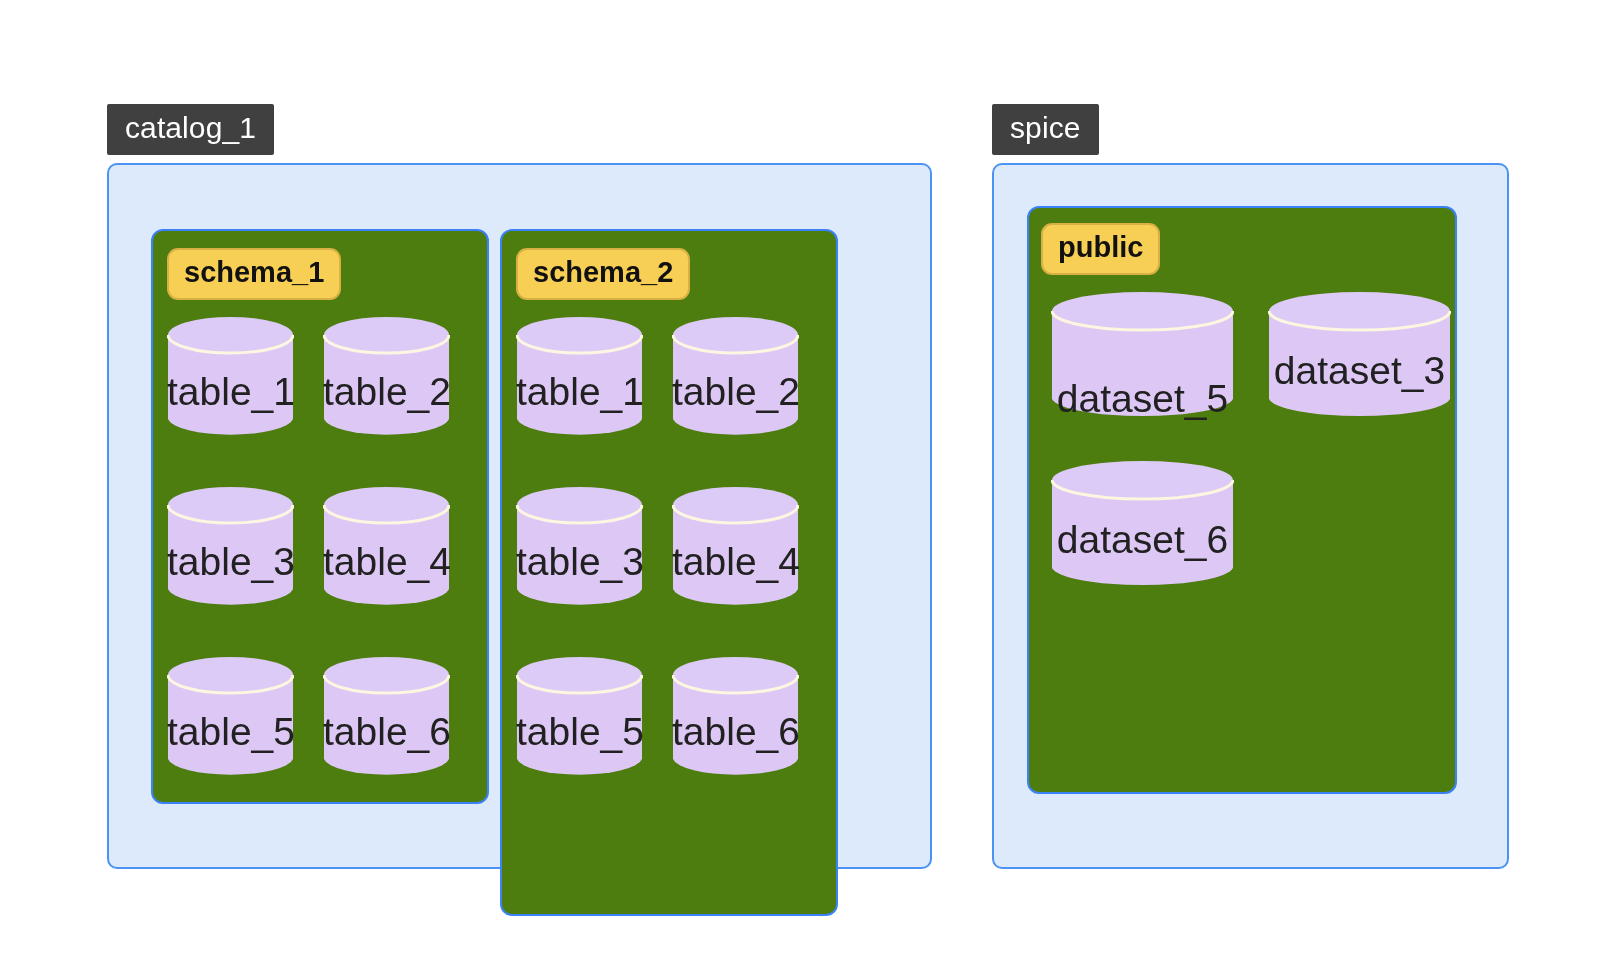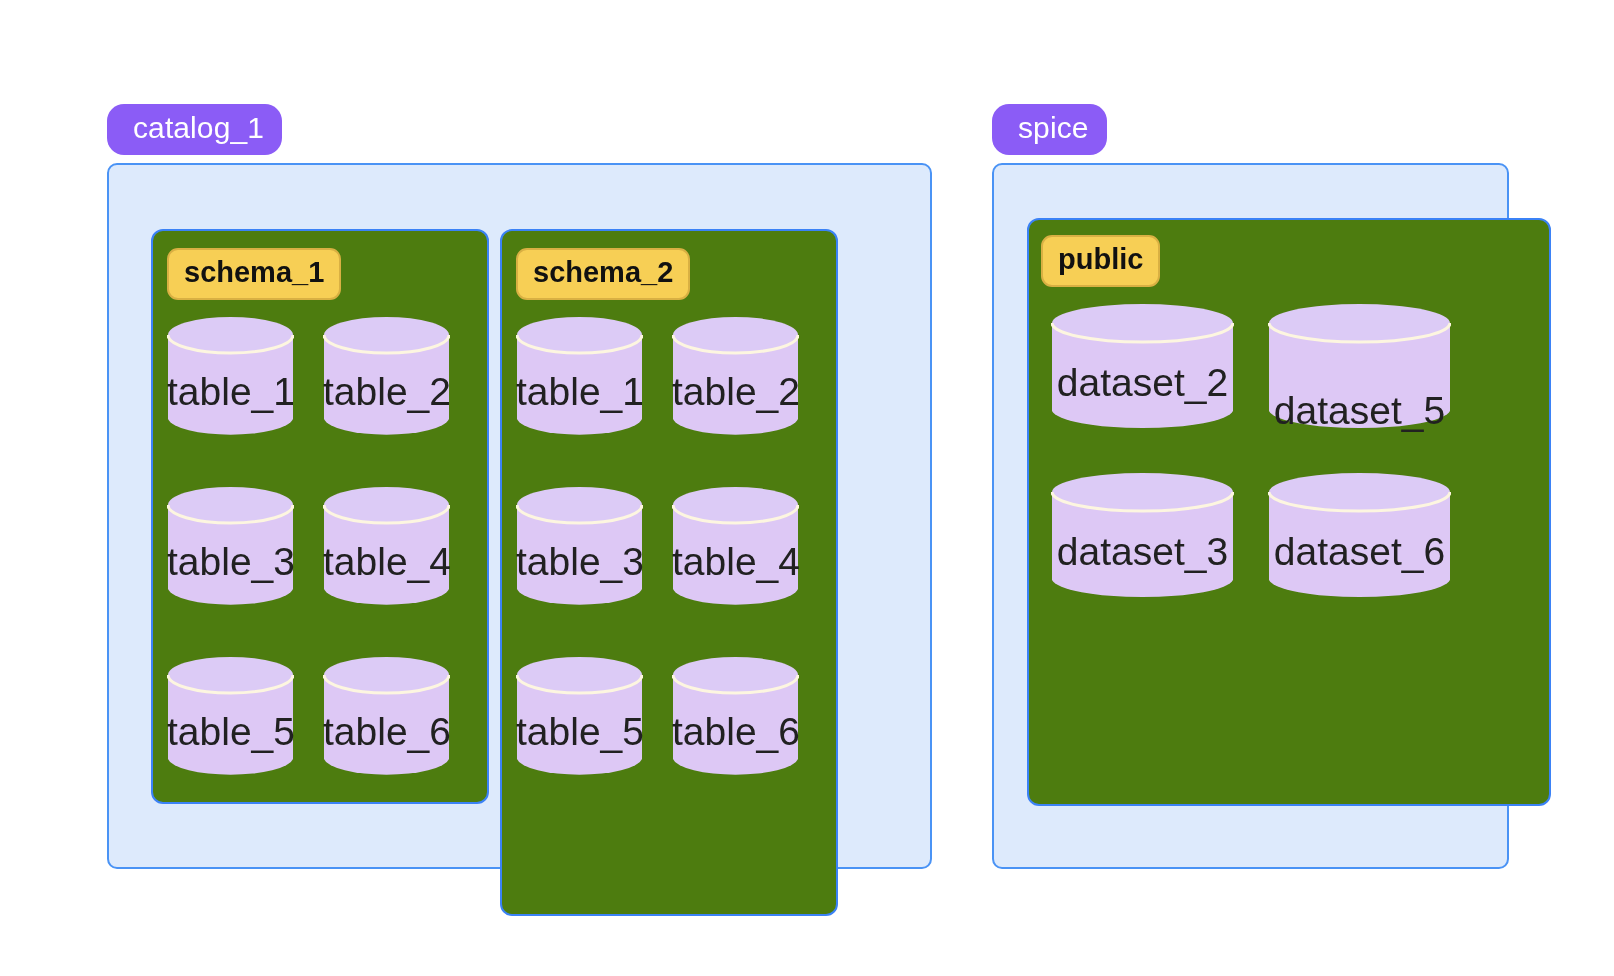--- a/index.html
+++ b/index.html
@@ -24,26 +24,26 @@
   }
 
   
   .group {
     position: absolute;
   }
   .group-tag {
     position: absolute;
     top: 0;
     left: 0;
-    background: #8b5cf6;
+    background: #404040;
     color: #ffffff;
-    border-radius: 17px;
+    border-radius: 2px;
     font-size: 30px;
     line-height: 1;
-    padding: 9px 18px 12px 26px;
+    padding: 9px 18px 12px 18px;
     white-space: nowrap;
     box-sizing: border-box;
     letter-spacing: 0.1px;
   }
   .group-body {
     position: absolute;
     left: 0;
     background: #ddeafc;
     border: 2px solid #4a93f5;
     border-radius: 10px;
@@ -240,62 +240,54 @@
 
     </div>
   </div>
 
   <div class="group" style="left:992px; top:104px; width:517px; height:765px;">
 
     <div class="group-tag">spice</div>
 
     <div class="group-body" style="top:59px; width:517px; height:706px;">
 
-      <div class="schema-panel" style="left:33px; top:53px; width:524px; height:588px;">
+      <div class="schema-panel" style="left:33px; top:41px; width:430px; height:588px;">
         <div class="schema-tag" style="left:12px; top:15px;">public</div>
 
         <div class="cyl-grid" style="left:22px; top:83px; width:400px; height:470px;
                     grid-template-columns:183px 183px; grid-template-rows:128px 128px 128px;
                     column-gap:34px; row-gap:41px; justify-content:start; align-content:start;">
+
 
 
 
           <div class="cylinder">
             <svg viewBox="0 0 183 128" preserveAspectRatio="none">
               <path d="M1 20 L1 108 A 91 19 0 0 0 182 108 L182 20 Z" fill="#ddc8f5"></path>
               <ellipse cx="91.5" cy="20" rx="90.5" ry="19" fill="#dccbf6"></ellipse>
               <path d="M1 20 A 90.5 19 0 0 0 182 20" fill="none" stroke="#fdf6e0" stroke-width="3"></path>
             </svg>
-            <span class="cyl-label" style="top:60px;">dataset_2</span>
+            <span class="cyl-label" style="top:60px;margin-top:28px;">dataset_5</span>
           </div>
 
           <div class="cylinder">
             <svg viewBox="0 0 183 128" preserveAspectRatio="none">
               <path d="M1 20 L1 108 A 91 19 0 0 0 182 108 L182 20 Z" fill="#ddc8f5"></path>
               <ellipse cx="91.5" cy="20" rx="90.5" ry="19" fill="#dccbf6"></ellipse>
               <path d="M1 20 A 90.5 19 0 0 0 182 20" fill="none" stroke="#fdf6e0" stroke-width="3"></path>
             </svg>
-            <span class="cyl-label" style="top:60px;margin-top:28px;">dataset_5</span>
+            <span class="cyl-label" style="top:60px;">dataset_3</span>
           </div>
 
           <div class="cylinder">
             <svg viewBox="0 0 183 128" preserveAspectRatio="none">
               <path d="M1 20 L1 108 A 91 19 0 0 0 182 108 L182 20 Z" fill="#ddc8f5"></path>
               <ellipse cx="91.5" cy="20" rx="90.5" ry="19" fill="#dccbf6"></ellipse>
               <path d="M1 20 A 90.5 19 0 0 0 182 20" fill="none" stroke="#fdf6e0" stroke-width="3"></path>
             </svg>
-            <span class="cyl-label" style="top:60px;">dataset_3</span>
-          </div>
-
-          <div class="cylinder">
-            <svg viewBox="0 0 183 128" preserveAspectRatio="none">
-              <path d="M1 20 L1 108 A 91 19 0 0 0 182 108 L182 20 Z" fill="#ddc8f5"></path>
-              <ellipse cx="91.5" cy="20" rx="90.5" ry="19" fill="#dccbf6"></ellipse>
-              <path d="M1 20 A 90.5 19 0 0 0 182 20" fill="none" stroke="#fdf6e0" stroke-width="3"></path>
-            </svg>
             <span class="cyl-label" style="top:60px;">dataset_6</span>
           </div>
 
         </div>
       </div>
 
     </div>
   </div>
 
 </div>

